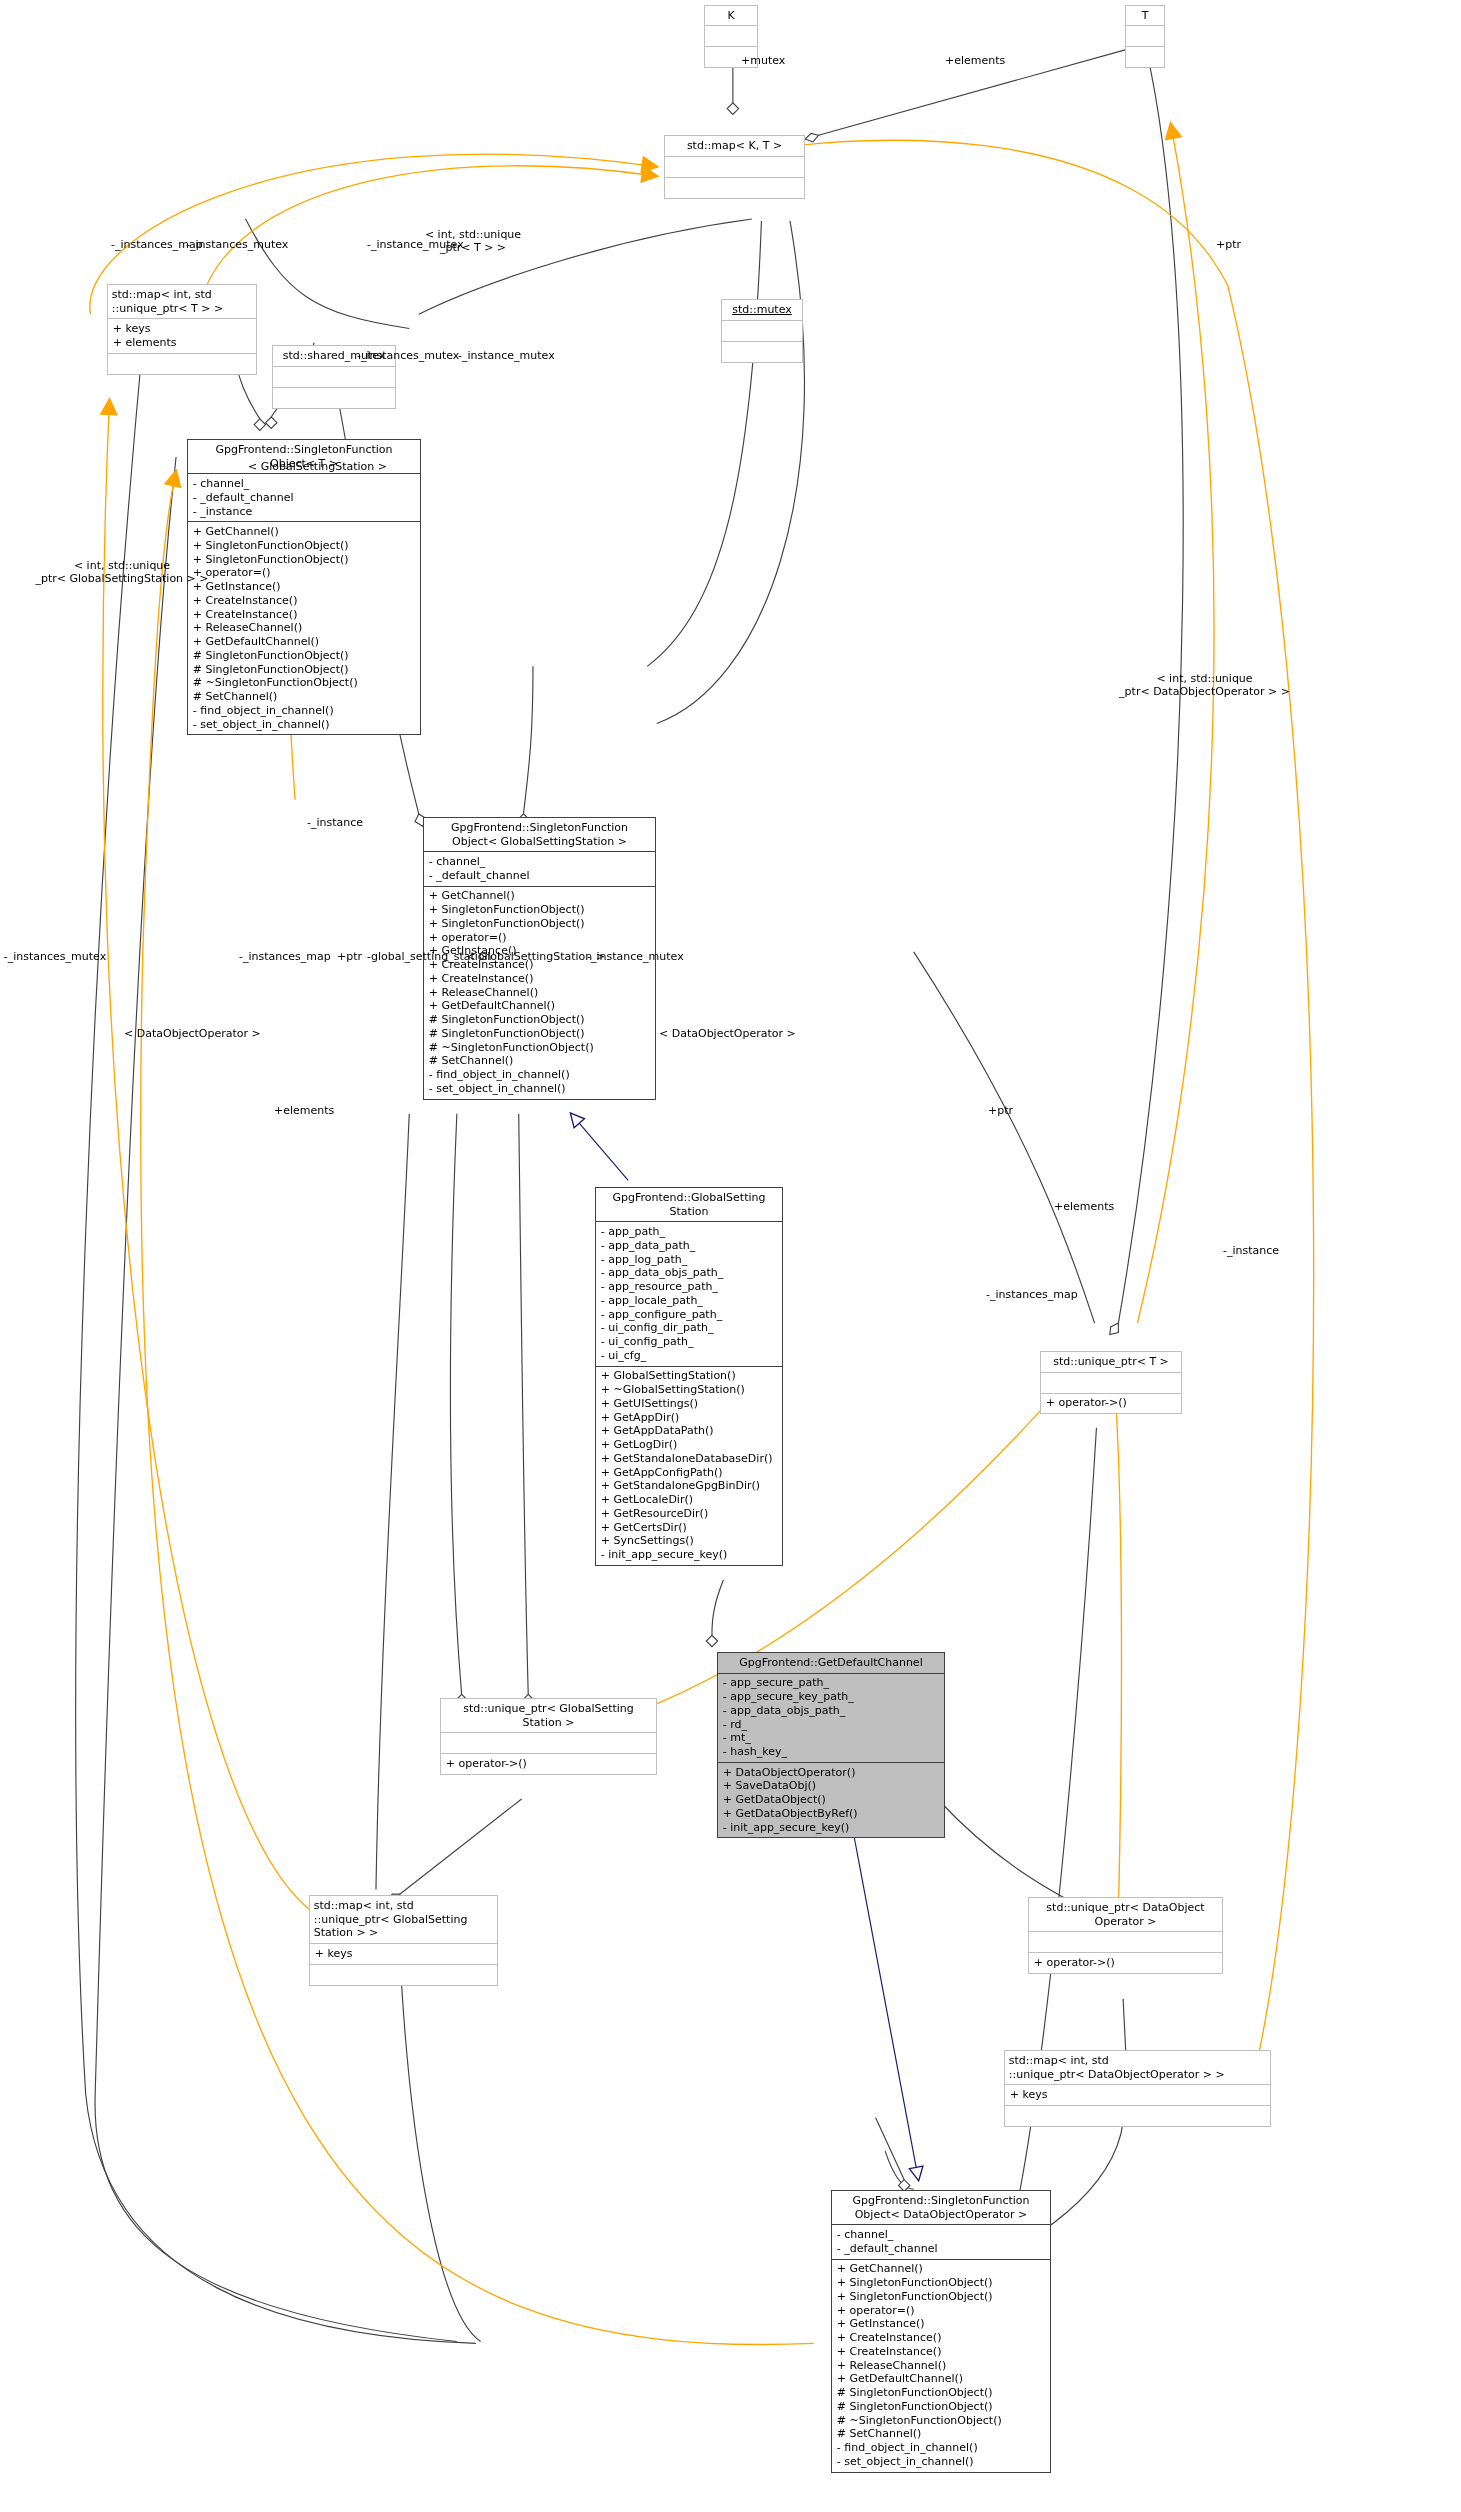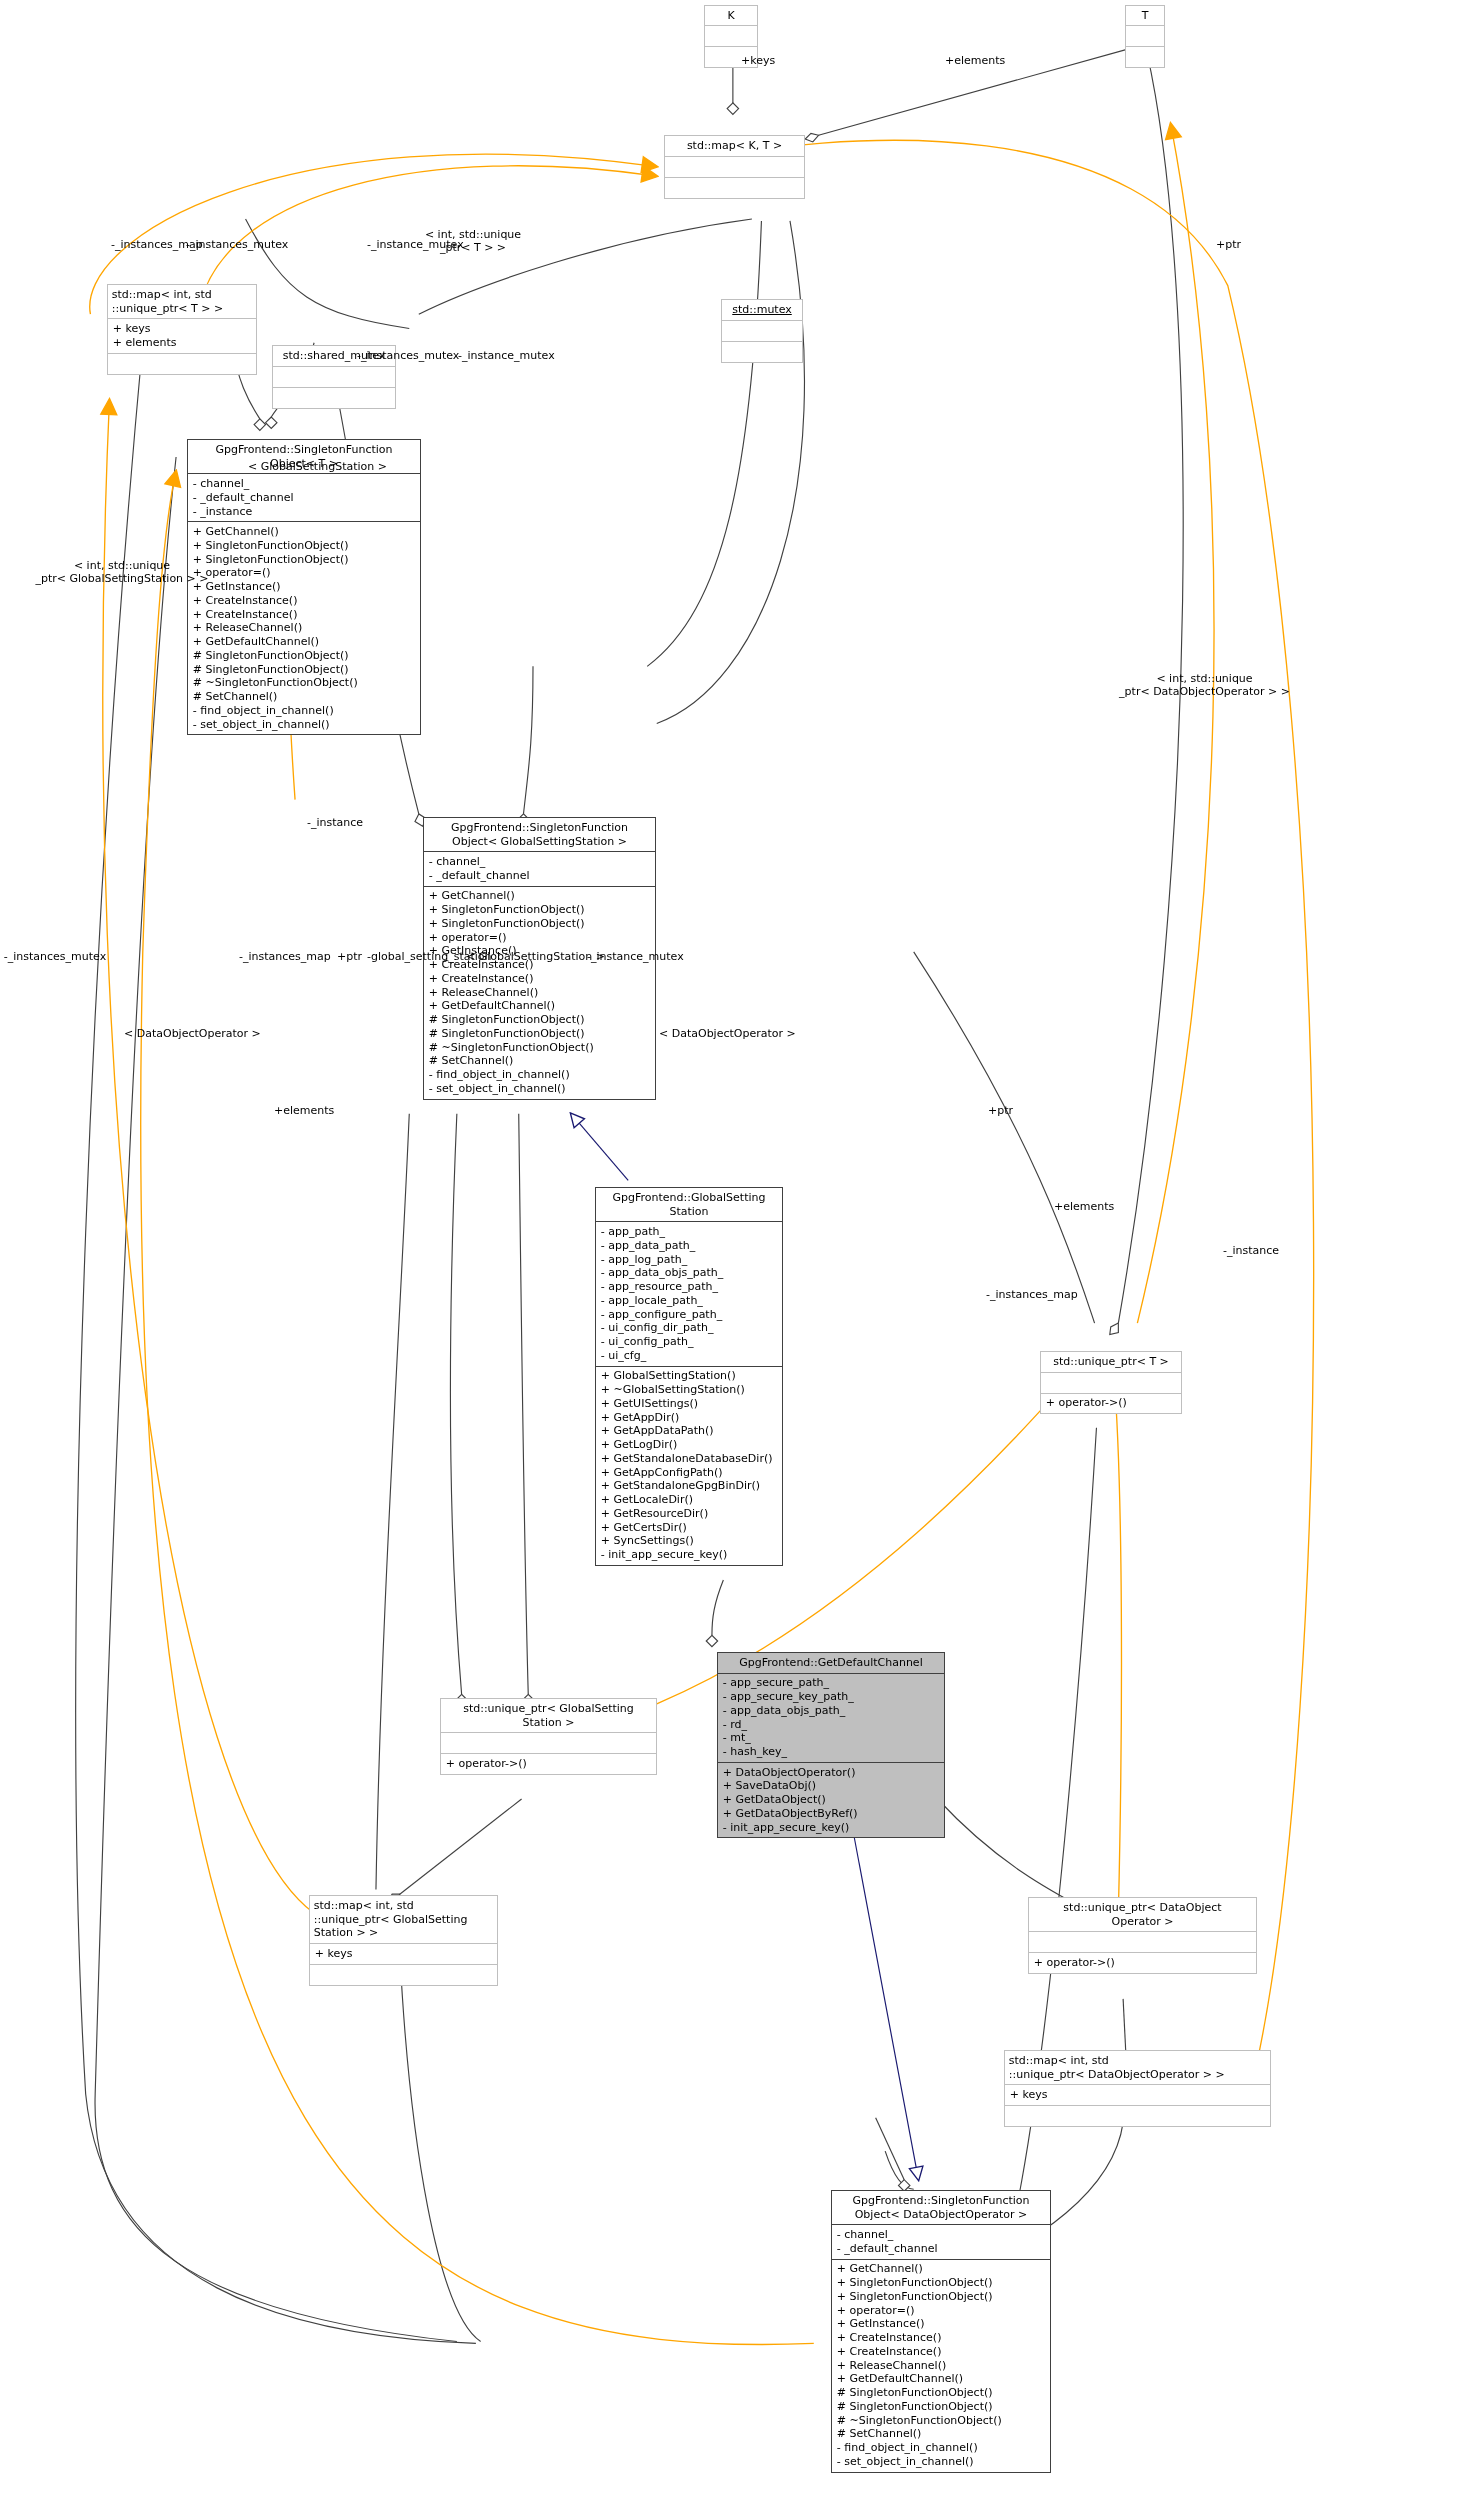--- a/index.html
+++ b/index.html
@@ -341,21 +341,21 @@
 
   <div class="node" style="left:440px; top:1698px; width:217px;">
     <div class="title">std::unique_ptr&lt; GlobalSetting
 Station &gt;</div>
     <div class="sep"></div>
     <div class="compartment empty"></div>
     <div class="sep"></div>
     <div class="compartment">+ operator-&gt;()</div>
   </div>
 
-  <div class="node" style="left:1028px; top:1897px; width:229px;">
+  <div class="node" style="left:1028px; top:1897px; width:195px;">
     <div class="title">std::unique_ptr&lt; DataObject
 Operator &gt;</div>
     <div class="sep"></div>
     <div class="compartment empty"></div>
     <div class="sep"></div>
     <div class="compartment">+ operator-&gt;()</div>
   </div>
 
   <div class="node" style="left:309px; top:1895px; width:189px;">
     <div class="title" style="text-align:left;">std::map&lt; int, std
@@ -393,21 +393,21 @@
 + ReleaseChannel()
 + GetDefaultChannel()
 # SingletonFunctionObject()
 # SingletonFunctionObject()
 # ~SingletonFunctionObject()
 # SetChannel()
 - find_object_in_channel()
 - set_object_in_channel()</div>
   </div>
 
-  <div class="elabel" style="left:741px; top:54px;">+keys</div>
+  <div class="elabel" style="left:741px; top:54px;">+mutex</div>
   <div class="elabel" style="left:945px; top:54px;">+elements</div>
   <div class="elabel center" style="left:392px; top:228px; width:162px;">&lt; int, std::unique
 _ptr&lt; T &gt; &gt;</div>
   <div class="elabel" style="left:111px; top:238px;">-_instances_map</div>
   <div class="elabel" style="left:186px; top:238px;">-_instances_mutex</div>
   <div class="elabel" style="left:367px; top:238px;">-_instance_mutex</div>
   <div class="elabel" style="left:357px; top:349px;">-_instances_mutex</div>
   <div class="elabel" style="left:458px; top:349px;">-_instance_mutex</div>
   <div class="elabel" style="left:1216px; top:238px;">+ptr</div>
   <div class="elabel" style="left:248px; top:460px;">&lt; GlobalSettingStation &gt;</div>

